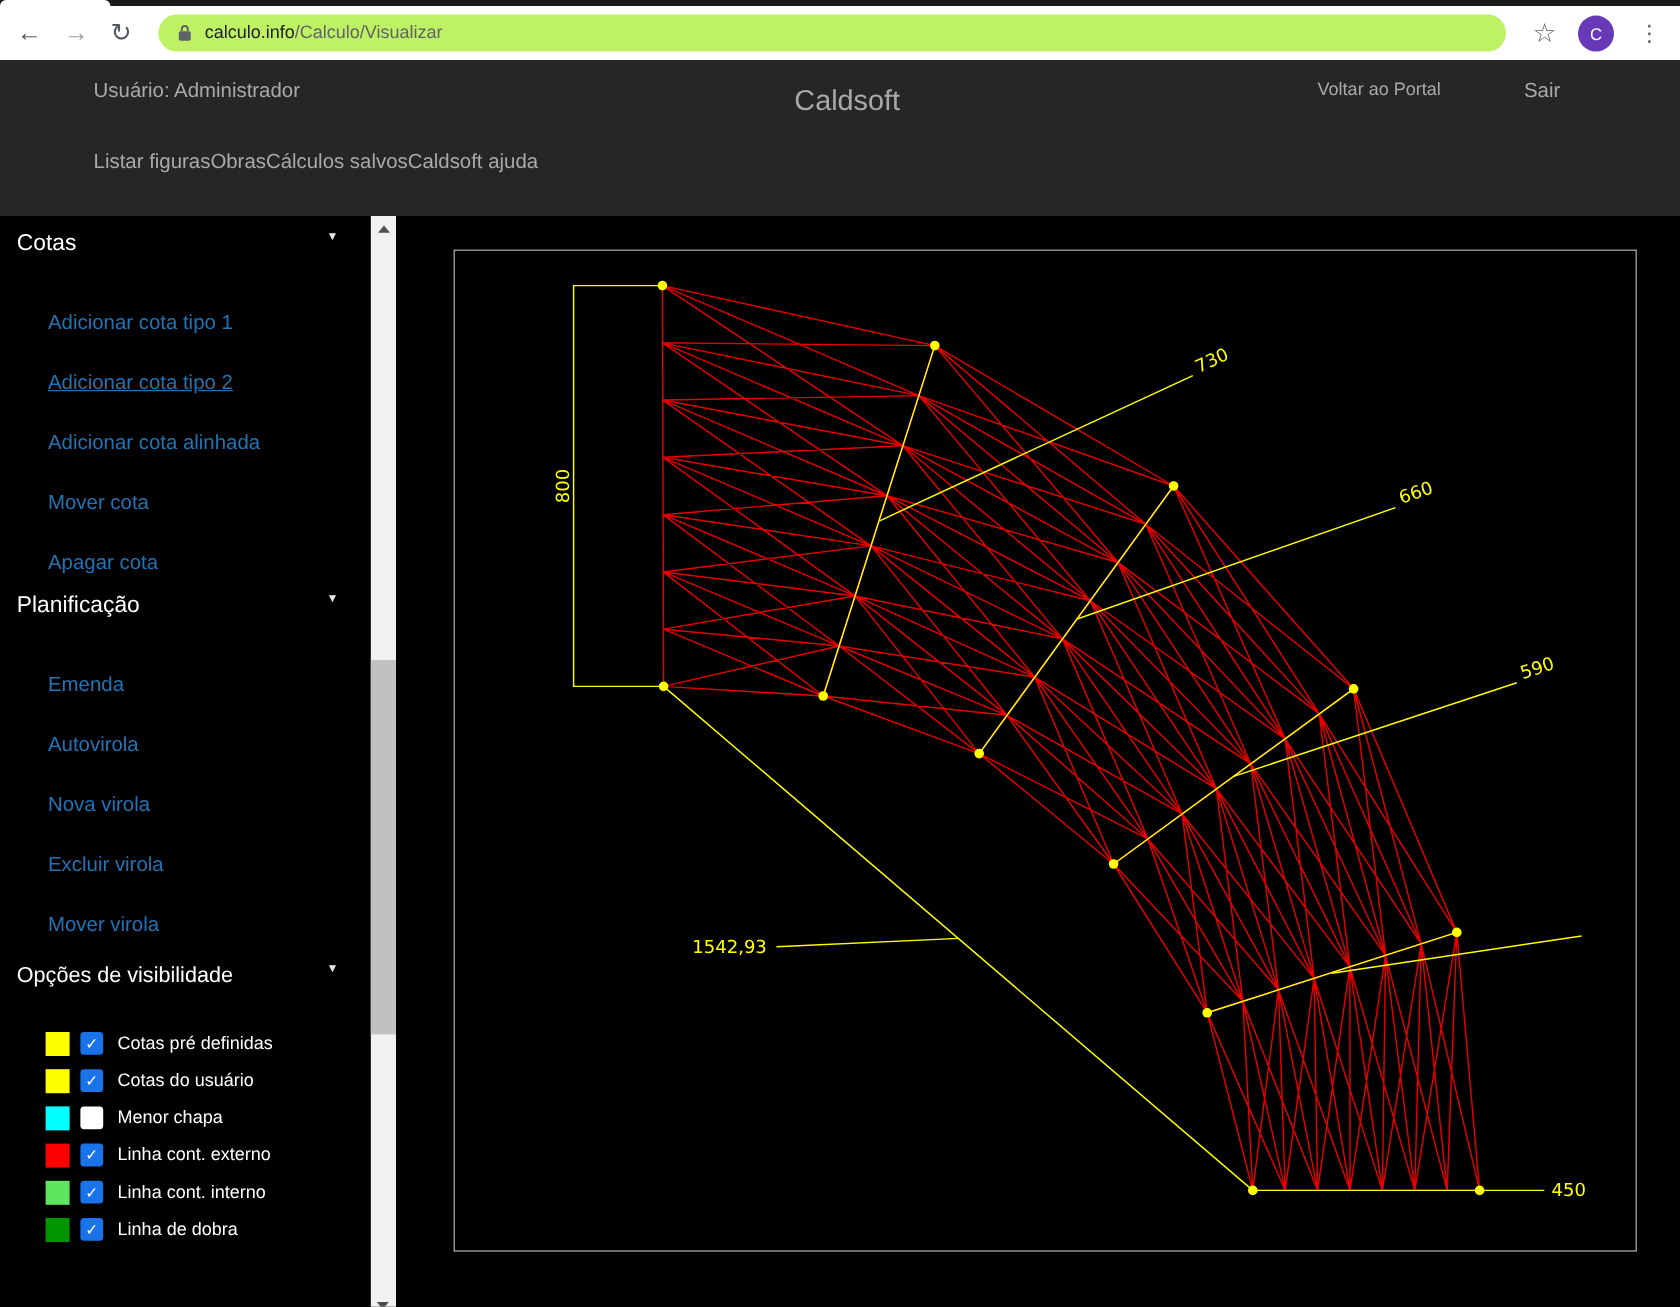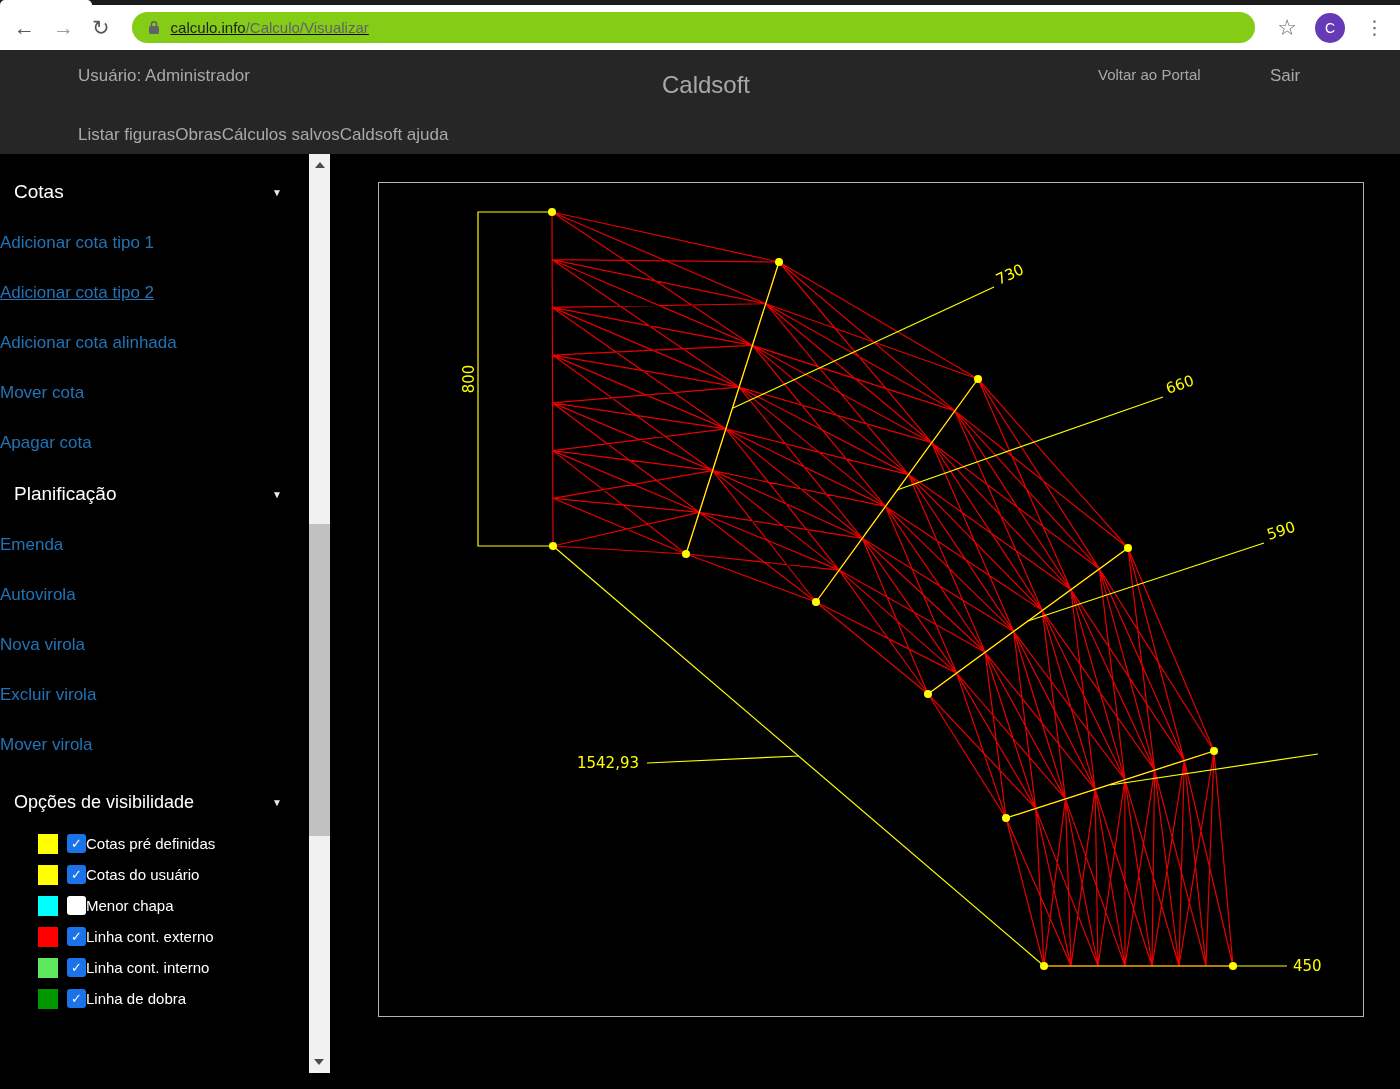--- a/index.html
+++ b/index.html
@@ -5,51 +5,51 @@
   html,body{margin:0;padding:0;}
   body{width:1400px;height:1089px;overflow:hidden;background:#000;
        font-family:"Liberation Sans",sans-serif;-webkit-font-smoothing:antialiased;}
 
   
   .top-strip{height:5px;background:#1b1b1b;position:relative;}
   .tab-notch{position:absolute;left:0;top:0;width:92px;height:5px;background:#fff;border-radius:6px 6px 0 0;}
   .toolbar{height:45px;background:#fff;display:flex;align-items:center;padding:0 14px;gap:18px;}
   .nav-icon{font-size:21px;color:#55585e;line-height:1;cursor:pointer;user-select:none;}
   .nav-icon.fwd{color:#9aa0a6;}
-  .address{flex:1;height:31px;background:#84cc16;border-radius:16px;display:flex;align-items:center;gap:11px;padding:0 16px;margin:0 4px;text-decoration:underline;}
+  .address{flex:1;height:31px;background:#bef264;border-radius:16px;display:flex;align-items:center;gap:11px;padding:0 16px;margin:0 4px;}
   .url{font-size:15px;color:#202124;white-space:nowrap;}
   .url .path{color:#5f6368;}
   .star-icon{font-size:22px;color:#5f6368;cursor:pointer;}
   .avatar{width:30px;height:30px;border-radius:50%;background:#6639b6;color:#fff;display:flex;align-items:center;justify-content:center;font-size:14px;cursor:pointer;}
   .kebab-icon{font-size:19px;color:#5f6368;cursor:pointer;padding:0 2px;}
 
   
-  .app-header{height:104px;background:#262626;position:relative;color:#a9a9a9;padding-left:16px;}
+  .app-header{height:130px;background:#262626;position:relative;color:#a9a9a9;padding-left:16px;}
   .user-label{position:absolute;left:78px;top:16px;font-size:17px;}
   .app-title{position:absolute;left:12px;right:0;top:21px;text-align:center;font-size:24px;}
   .portal-link{position:absolute;left:1098px;top:16px;font-size:15px;cursor:pointer;}
   .exit-link{position:absolute;left:1270px;top:16px;font-size:17px;cursor:pointer;}
   .nav-row{position:absolute;left:78px;top:75px;display:flex;}
   .nav-item{font-size:17px;color:#a9a9a9;cursor:pointer;white-space:nowrap;}
 
   
   .content{display:flex;height:919px;}
   .sidebar{width:306px;background:#000;overflow:hidden;flex:none;}
-  .side-header{display:flex;align-items:center;justify-content:space-between;height:52px;padding:0 24px 0 14px;color:#fff;font-size:19px;cursor:pointer;}
+  .side-header{display:flex;align-items:flex-start;justify-content:space-between;height:52px;padding:0 24px 0 14px;color:#fff;font-size:19px;cursor:pointer;}
   .side-header.first{margin-top:12px;}
   .side-header.vis{margin-top:6px;font-size:18px;}
   .caret{font-size:10px;color:#e8e8e8;}
-  .side-item{height:50px;display:flex;align-items:center;font-size:17px;color:#2273b5;cursor:pointer;}
+  .side-item{height:50px;display:flex;align-items:center;padding-left:40px;font-size:17px;color:#2273b5;cursor:pointer;}
   .side-item.active{text-decoration:underline;}
   .vis-row{display:flex;align-items:center;height:31px;padding-left:38px;}
   .swatch{width:20px;height:20px;flex:none;}
   .checkbox{width:19px;height:19px;margin-left:9px;border-radius:3px;display:flex;align-items:center;justify-content:center;font-size:13px;color:#fff;cursor:pointer;flex:none;}
   .checkbox.on{background:#1a73e8;}
   .checkbox.off{background:#ffffff;}
-  .vis-label{color:#fff;font-size:15px;white-space:nowrap;}
+  .vis-label{margin-left:12px;color:#fff;font-size:15px;white-space:nowrap;}
 
   
   .scroll-col{width:26px;background:#000;position:relative;flex:none;}
   .scroll-track{position:absolute;left:3px;top:0;width:21px;height:100%;background:#f1f1f1;}
   .tri-up{width:0;height:0;border-left:5px solid transparent;border-right:5px solid transparent;border-bottom:6px solid #4d4d4d;margin:8px auto 0;}
   .tri-down{position:absolute;bottom:8px;left:5px;width:0;height:0;border-left:5px solid transparent;border-right:5px solid transparent;border-top:6px solid #4d4d4d;}
   .scroll-thumb{position:absolute;left:0;top:370px;width:21px;height:312px;background:#c1c1c1;cursor:pointer;}
 
   
   .main{flex:1;position:relative;background:#000;}

